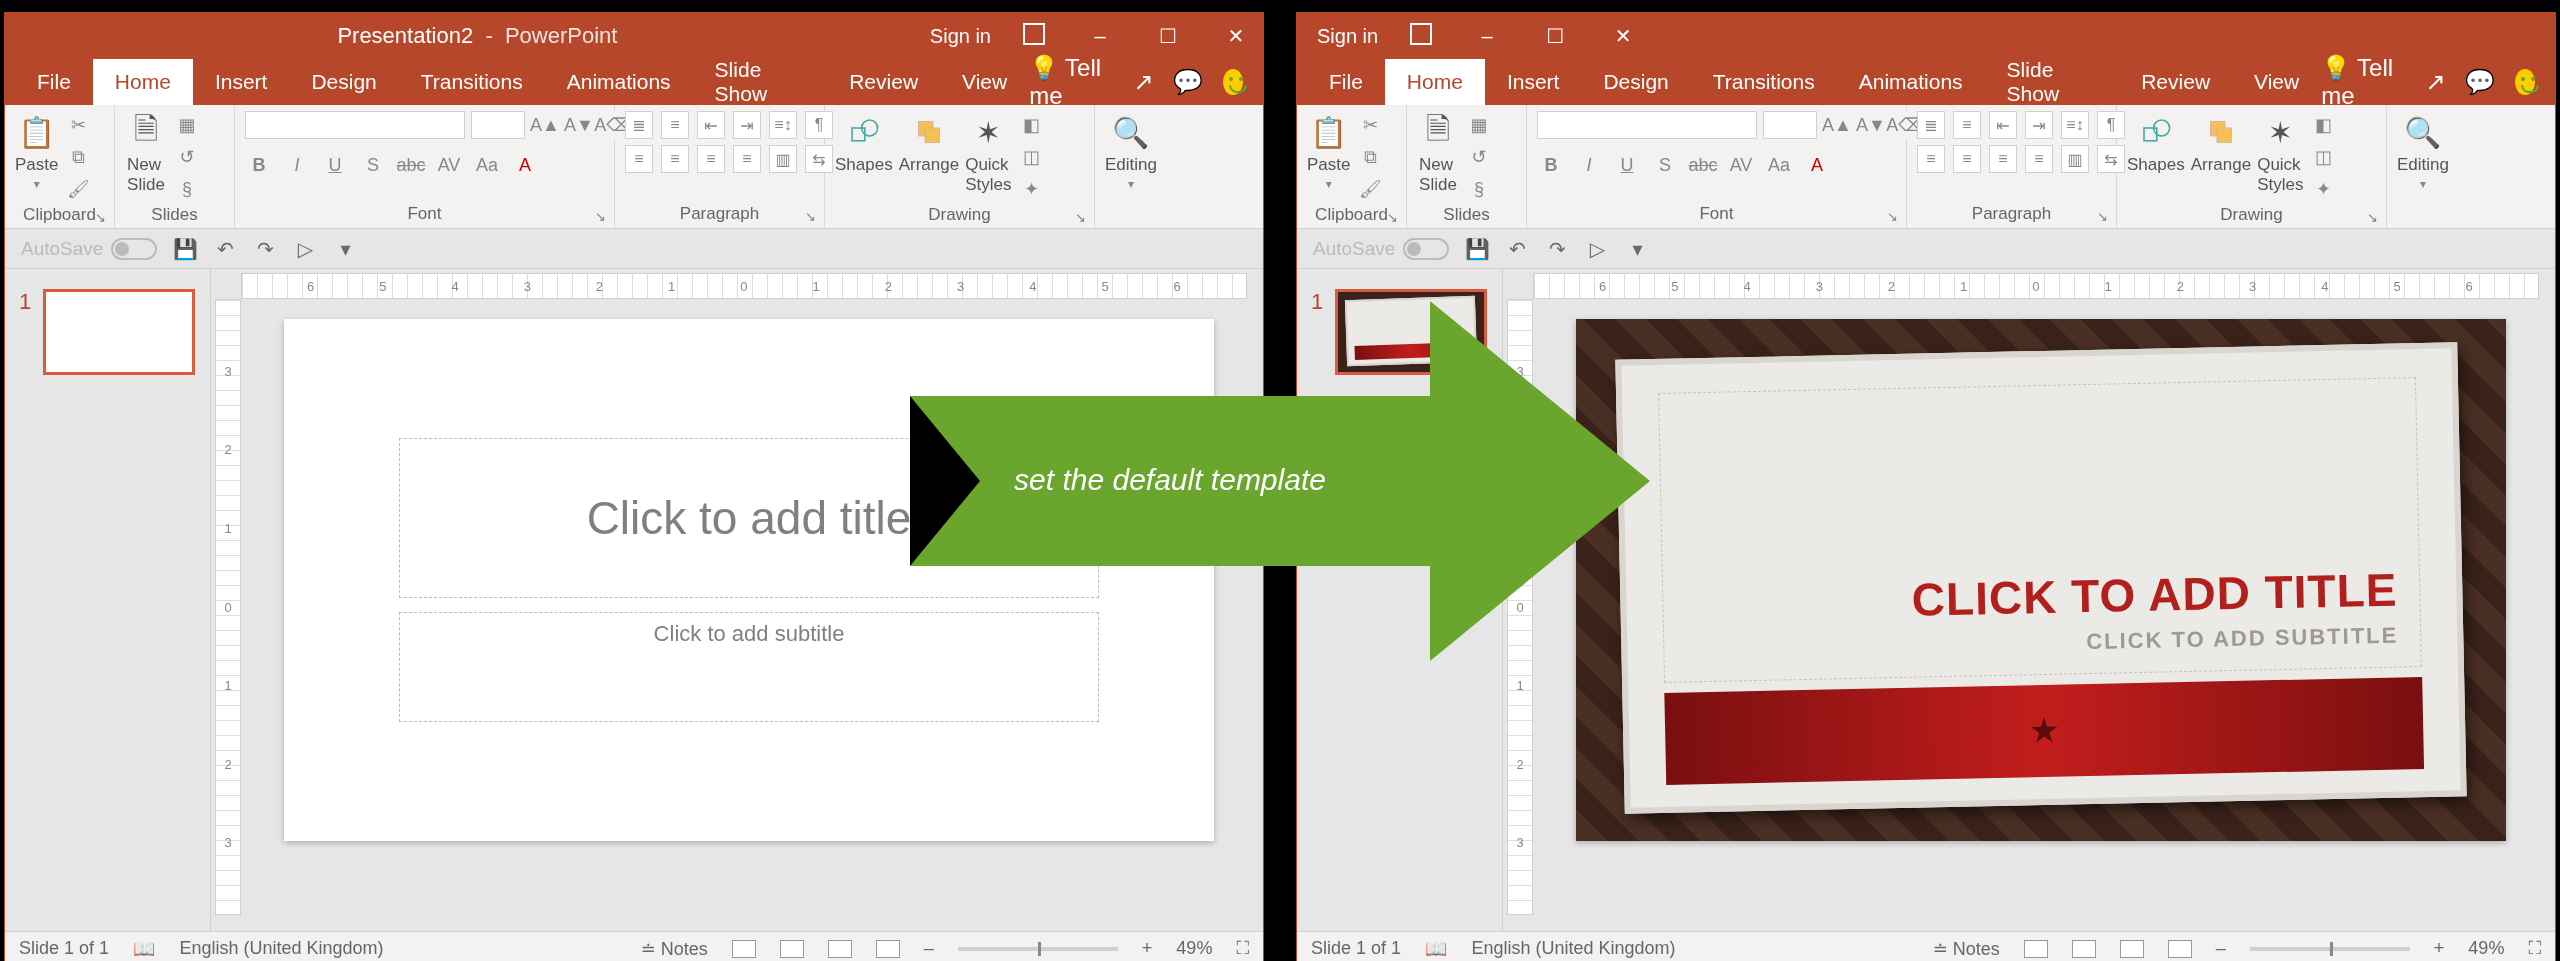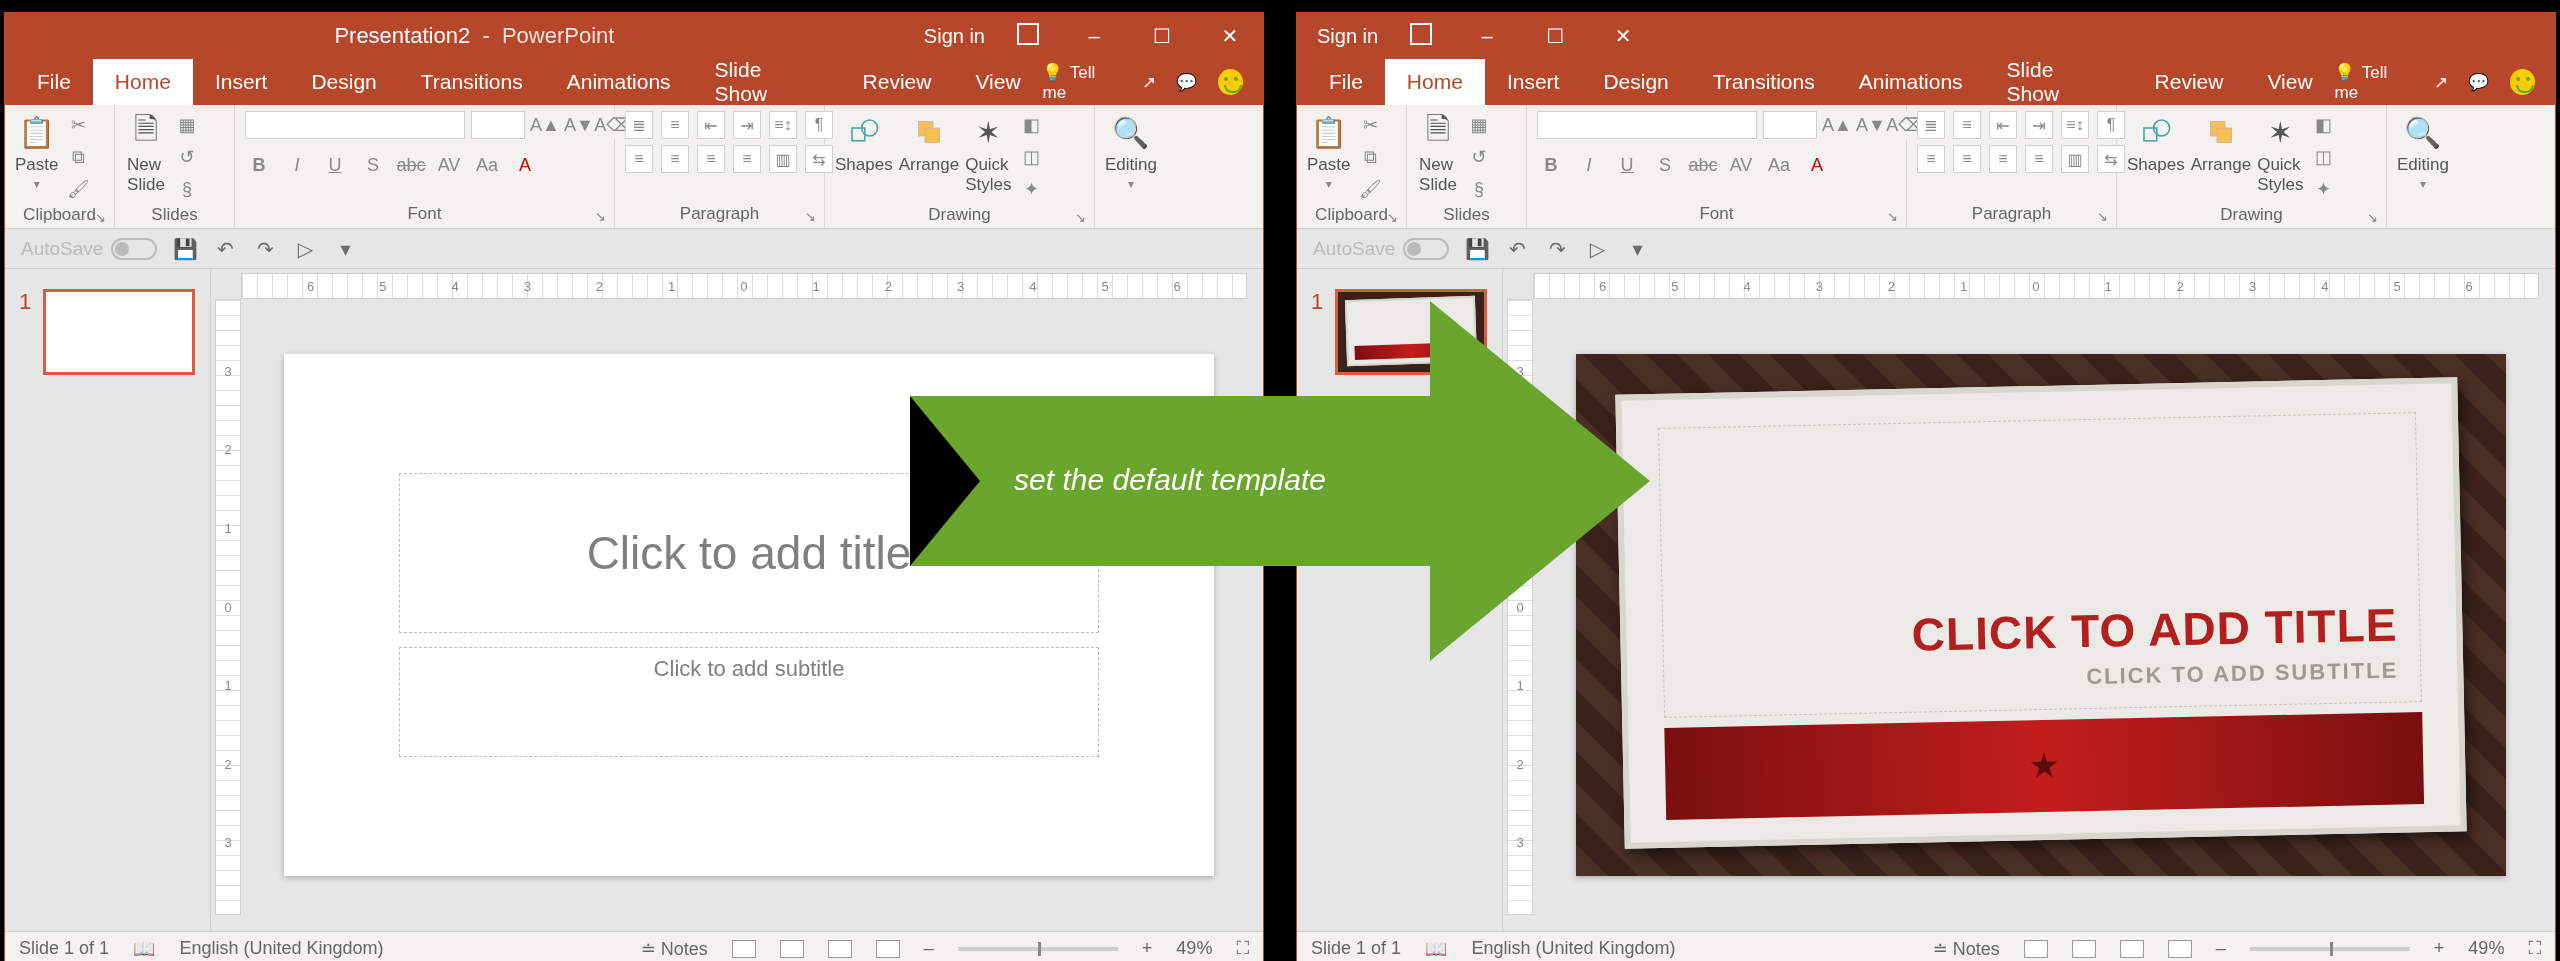--- a/index.html
+++ b/index.html
@@ -17,40 +17,40 @@
   }
 
   
   .titlebar {
     height: 46px; background: #b7472a; color: #fff;
     display: flex; align-items: center; justify-content: space-between;
     padding: 0 0 0 20px;
   }
   .titlebar .title { flex: 1; text-align: center; font-size: 22px; }
   .titlebar .title .dim { opacity: .85; }
-  .titlebar .right { display: flex; align-items: center; gap: 14px; padding-right: 6px; }
+  .titlebar .right { display: flex; align-items: center; gap: 14px; }
   .titlebar .signin { font-size: 20px; }
   .sysbtn {
     width: 54px; height: 46px; display: flex; align-items: center; justify-content: center;
     font-size: 20px; color: #fff;
   }
   .sqicon { width:18px; height:18px; border:2px solid #fff; position:relative; }
   .sqicon:before { content:""; position:absolute; top:-6px; right:-6px; width:18px; height:18px; border:2px solid #fff; background:#b7472a; }
 
   
   .tabs {
     height: 46px; background: #b7472a; display: flex; align-items: stretch;
     padding-left: 10px;
   }
   .tab {
     padding: 0 22px; display: flex; align-items: center; color: #fff; font-size: 21px; cursor: pointer;
   }
   .tab.active { background: #fff; color: #b7472a; }
   .tabs .spacer { flex: 1; }
-  .tabs-right { display:flex; align-items:center; gap:20px; padding-right:20px; color:#fff; font-size:17px; }
+  .tabs-right { display:flex; align-items:center; gap:20px; padding-right:20px; color:#fff; font-size:24px; }
   .bulb { display:inline-block; margin-right:6px; }
   .smiley {
     width:26px; height:26px; border-radius:50%; background:#ffcc00; position:relative; display:inline-block;
   }
   .smiley:before { content:""; position:absolute; left:6px; top:8px; width:4px; height:4px; border-radius:50%; background:#5a3; box-shadow:10px 0 0 #5a3; }
   .smiley:after  { content:""; position:absolute; left:6px; top:16px; width:14px; height:6px; border:2px solid #5a3; border-top:none; border-radius:0 0 10px 10px; }
 
   
   .ribbon {
     height: 124px; background: #f3f2f1; border-bottom: 1px solid #d0d0d0;
@@ -111,21 +111,21 @@
     background-image: repeating-linear-gradient(to right, #ddd 0, #ddd 1px, transparent 1px, transparent 15px);
     color:#888; font-size:13px; display:flex; align-items:center; justify-content:space-evenly;
   }
   .editor { flex:1; display:flex; }
   .vruler {
     width:26px; background:#fff; border:1px solid #cfcfcf; margin:0 4px 16px 4px;
     background-image: repeating-linear-gradient(to bottom, #ddd 0, #ddd 1px, transparent 1px, transparent 15px);
     display:flex; flex-direction:column; align-items:center; justify-content:space-evenly;
     font-size:13px; color:#888;
   }
-  .slidewrap { flex:1; display:flex; align-items:center; justify-content:center; padding:20px 20px 20px 10px; }
+  .slidewrap { flex:1; display:flex; align-items:flex-start; justify-content:center; padding:20px 20px 20px 10px; }
   .slide {
     width: 930px; height: 522px; background:#fff; box-shadow:0 2px 6px rgba(0,0,0,.25); position:relative;
     display:flex; flex-direction:column; align-items:center; justify-content:center; gap:14px;
   }
   .ph-title {
     width: 700px; height: 160px; border:1px dashed #bbb; display:flex; align-items:center; justify-content:center;
     font-size:46px; color:#808080; background:#fff;
   }
   .ph-sub {
     width: 700px; height: 110px; border:1px dashed #bbb; display:flex; align-items:flex-start; justify-content:center;

